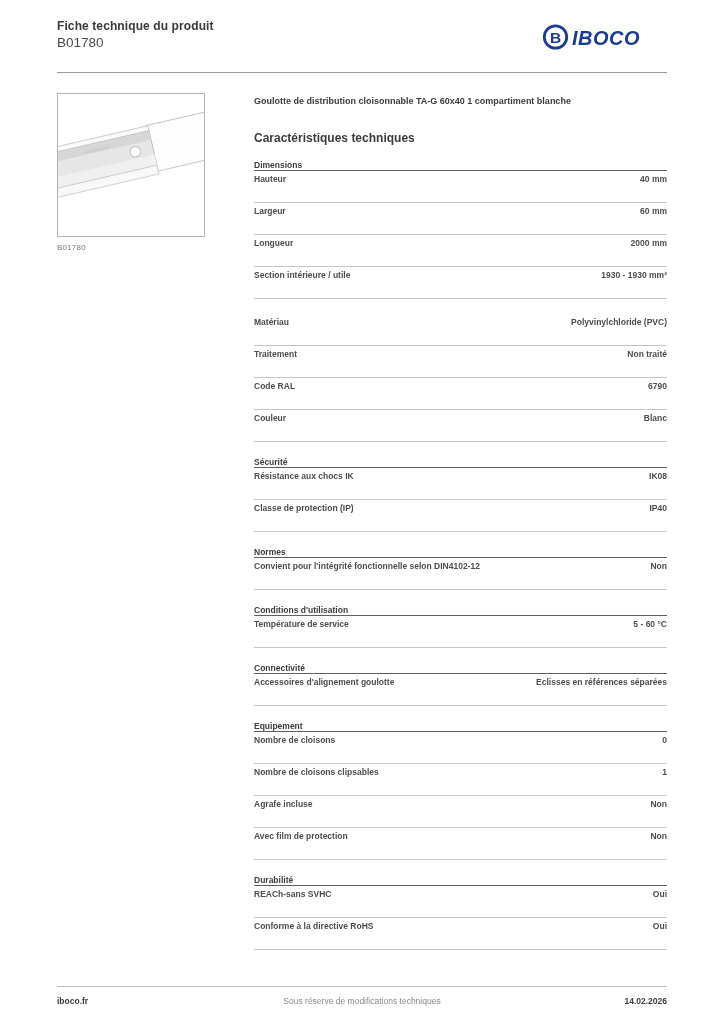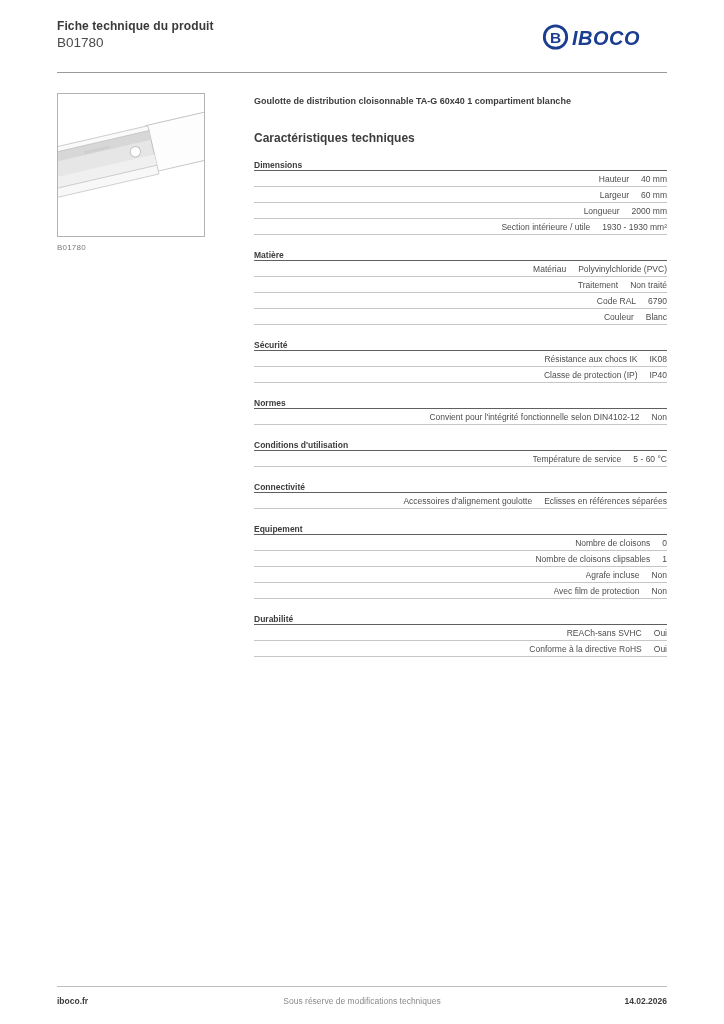--- a/index.html
+++ b/index.html
@@ -38,24 +38,25 @@
   .spec-col { flex: 1; min-width: 0; margin-left: 36px; }
   .product-title { font-size: 9px; font-weight: bold; color: #3c3c3c; margin-top: 3px; }
   .char-heading  { font-size: 12px; font-weight: bold; color: #3c3c3c; margin-top: 25px; }
 
   .spec-section { margin-top: 15px; }
   .spec-title {
     font-size: 8.5px; font-weight: bold; color: #3c3c3c;
     padding-bottom: 0; border-bottom: 1px solid #5f5f5f;
   }
   .spec-row {
-    display: flex; justify-content: flex-end; align-items: baseline;
+    display: flex; justify-content: space-between; align-items: baseline;
     font-size: 8.5px; color: #4d4d4d;
-    padding: 3px 0 2px 0;
+    padding: 3px 0 18px 0;
     border-bottom: 1px solid #c6c6c6;
+    font-weight: bold;
   }
   .spec-label { white-space: nowrap; overflow: hidden; }
   .spec-value { white-space: nowrap; text-align: right; margin-left: 12px; }
 
   
   .footer {
     position: absolute; left: 57px; right: 57px; bottom: 18px;
     border-top: 1px solid #bdbdbd; padding-top: 9px;
     display: flex; justify-content: space-between; align-items: baseline;
     font-size: 8.5px; color: #3c3c3c; gap: 36px;
@@ -127,21 +128,20 @@
             <div class="spec-row">
               <span class="spec-label">Longueur</span>
               <span class="spec-value">2000 mm</span>
             </div>
             <div class="spec-row">
               <span class="spec-label">Section intérieure / utile</span>
               <span class="spec-value">1930 - 1930 mm²</span>
             </div>
           </section>
           <section class="spec-section">
-            <h3 class="spec-title">Matière</h3>
             <div class="spec-row">
               <span class="spec-label">Matériau</span>
               <span class="spec-value">Polyvinylchloride (PVC)</span>
             </div>
             <div class="spec-row">
               <span class="spec-label">Traitement</span>
               <span class="spec-value">Non traité</span>
             </div>
             <div class="spec-row">
               <span class="spec-label">Code RAL</span>

